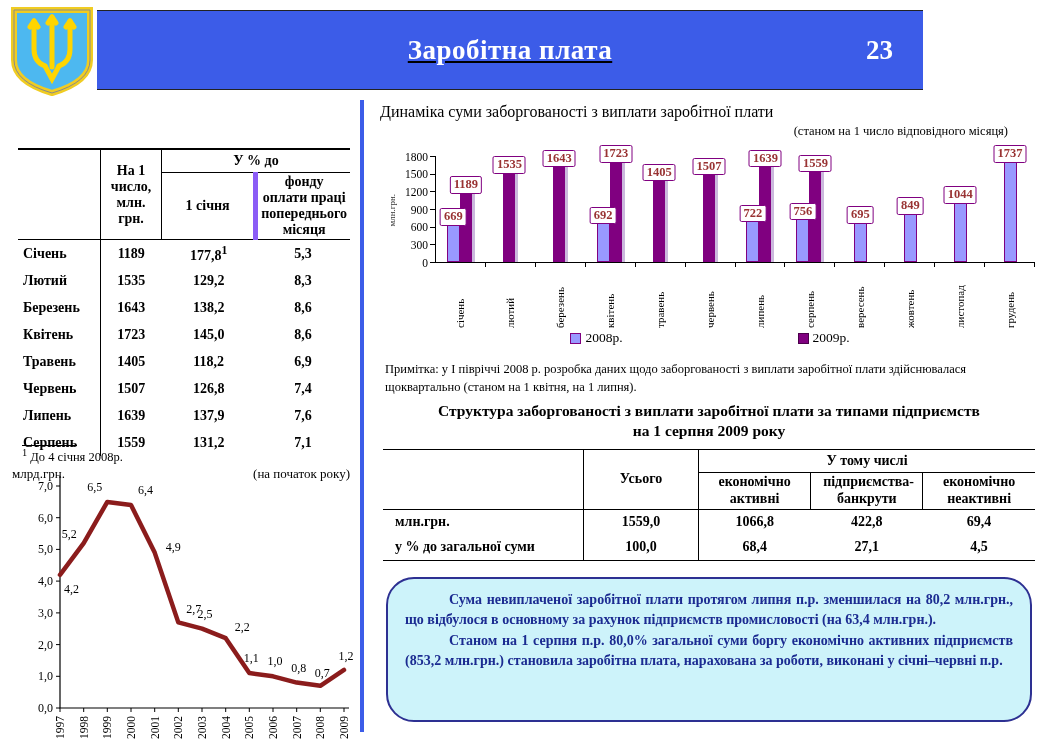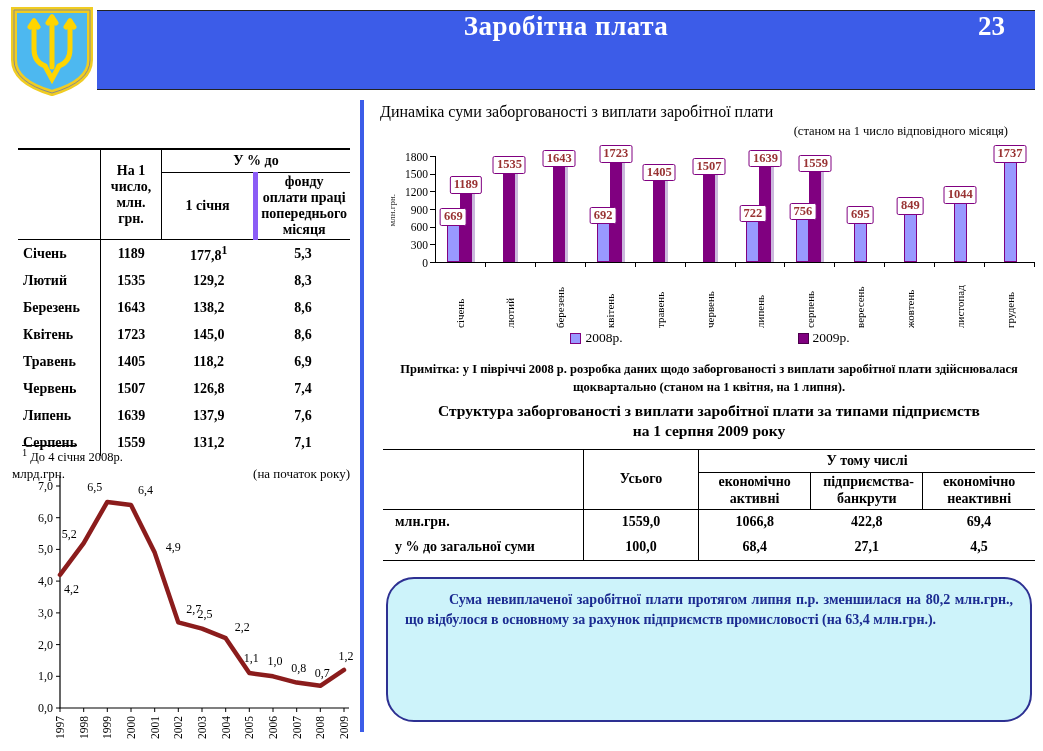--- a/index.html
+++ b/index.html
@@ -1,23 +1,23 @@
 <!DOCTYPE html>
 <html lang="uk"><head>
 <meta charset="utf-8">
 <style>
   html,body{margin:0;padding:0;background:#fff;}
   .slide{position:relative;width:1043px;height:751px;background:#fff;overflow:hidden;
          font-family:"Liberation Serif","DejaVu Serif",serif;color:#000;}
 
   
   .coa{position:absolute;left:8px;top:4px;}
-  .hdr{position:absolute;left:97px;top:10px;width:938px;height:78px;background:#3c5ce8;
+  .hdr{position:absolute;left:97px;top:10px;width:826px;height:78px;background:#3c5ce8;
        border-top:1px solid #222;border-bottom:1px solid #222;
-       display:flex;justify-content:center;}
+       display:flex;align-items:center;justify-content:center;text-decoration:underline;}
   .hdr-title{color:#fff;font-weight:bold;font-size:27px;letter-spacing:.5px;}
   .hdr-page{position:absolute;right:30px;color:#fff;font-weight:bold;font-size:27px;}
 
   .vdiv{position:absolute;left:360px;top:100px;width:4px;height:632px;background:#3c5ce8;}
 
   
   .left-title{position:absolute;left:30px;top:100px;width:280px;text-align:center;
               font-weight:bold;font-size:15.5px;line-height:1.35;}
   table.debt{position:absolute;left:18px;top:148px;width:332px;border-collapse:collapse;
              font-size:14px;font-weight:bold;table-layout:fixed;}
@@ -59,22 +59,22 @@
              font-weight:bold;font-size:12.5px;line-height:1.25;padding:0 3px;white-space:nowrap;z-index:2;}
   .bc-xrow{display:flex;}
   .bc-xspacer{width:50px;}
   .bc-xlabels{flex:1;display:flex;}
   .bc-xlab{flex:1;display:flex;justify-content:center;}
   .bc-xlab span{writing-mode:vertical-rl;transform:rotate(180deg);font-size:11px;height:60px;margin-top:5px;}
   .bc-legend{display:flex;justify-content:center;gap:175px;margin-top:2px;font-size:13.5px;}
   .bc-legend .item{display:flex;align-items:center;gap:4px;}
   .swatch{width:11px;height:11px;display:inline-block;box-sizing:border-box;}
 
-  .note{position:absolute;left:385px;top:360px;width:648px;text-align:center;
-        font-size:12.5px;line-height:1.45;font-weight:bold;}
+  .note{position:absolute;left:385px;top:360px;width:648px;text-align:left;
+        font-size:12.5px;line-height:1.45;}
   .struct-title{position:absolute;left:378px;top:401px;width:662px;text-align:center;
                 font-weight:bold;font-size:15.5px;line-height:1.3;}
 
   table.struct{position:absolute;left:383px;top:449px;width:652px;border-collapse:collapse;
                font-weight:bold;font-size:14px;table-layout:fixed;}
   .struct th,.struct td{padding:1px 12px;font-weight:bold;line-height:1.2;}
   .struct th{text-align:center;vertical-align:middle;}
   th.s-corner{width:176px;border-top:1px solid #000;border-bottom:1px solid #000;border-right:1px solid #000;}
   th.s-total{width:90px;border-top:1px solid #000;border-bottom:1px solid #000;border-right:1px solid #000;}
   th.s-grp{border-top:1px solid #000;border-bottom:1px solid #000;height:20px;}
@@ -434,15 +434,16 @@
           <td class="tot">100,0</td>
           <td>68,4</td>
           <td>27,1</td>
           <td>4,5</td>
         </tr>
       </tbody>
   </table>
 
   <div class="infobox">
     <p>Сума невиплаченої заробітної плати протягом липня п.р. зменшилася на 80,2 млн.грн., що відбулося в основному за рахунок підприємств промисловості (на 63,4 млн.грн.).</p>
+    <p>Станом на 1 серпня п.р. 80,0% загальної суми боргу економічно активних підприємств (853,2 млн.грн.) становила заробітна плата, нарахована за роботи, виконані у січні–червні п.р.</p>
   </div>
 
 </div>
 
 </body></html>

